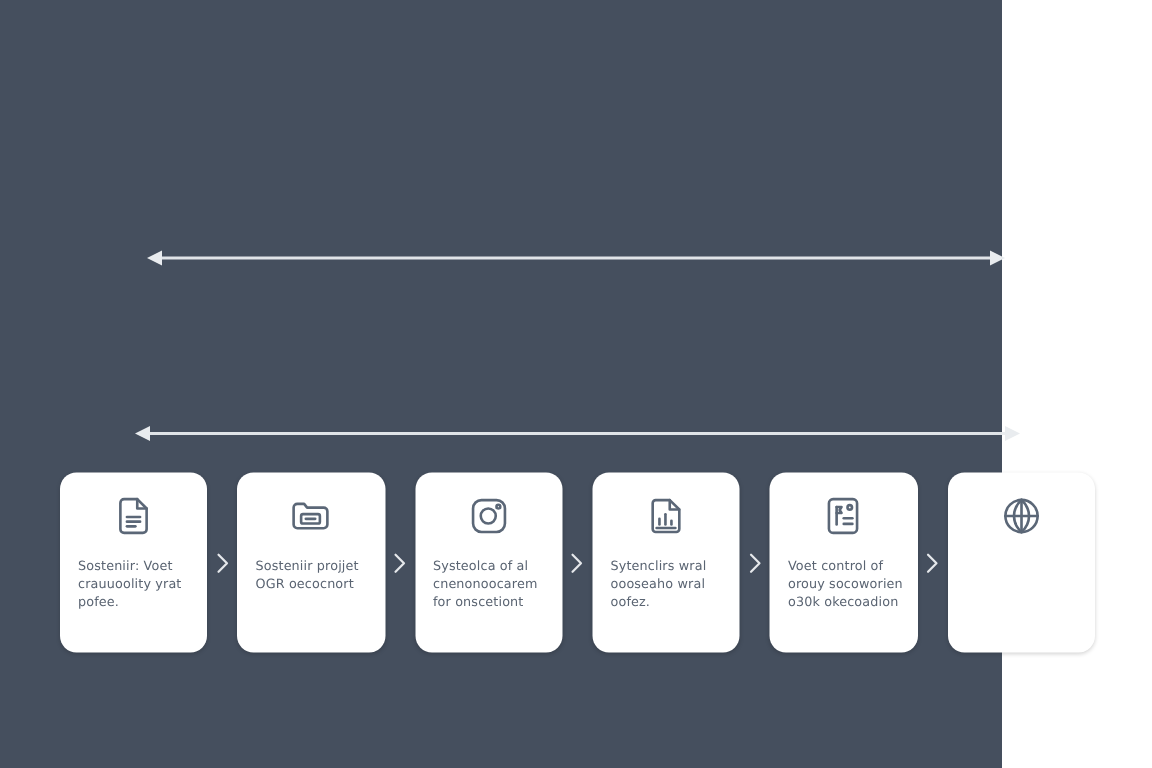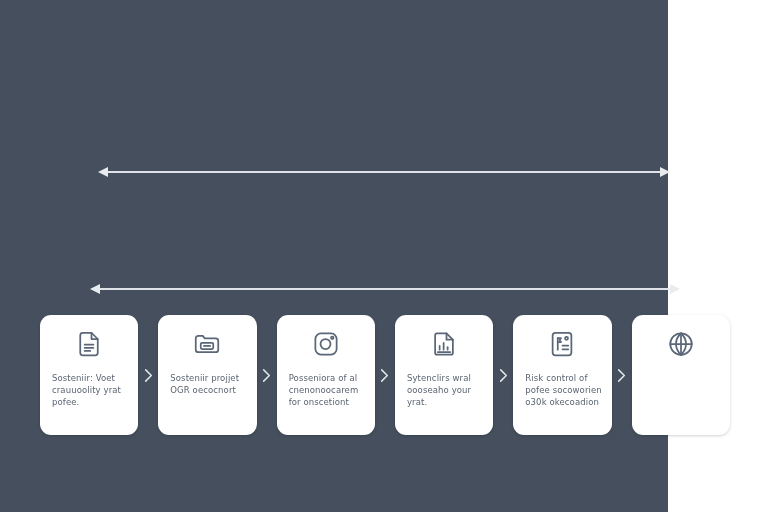--- a/index.html
+++ b/index.html
@@ -151,61 +151,61 @@
     </div>
 
     <div class="card">
       <span class="card-icon">
         <svg viewBox="0 0 24 24" fill="none" stroke="currentColor" stroke-width="1.4" stroke-linecap="round" stroke-linejoin="round">
           <rect x="3.5" y="3.5" width="17" height="17" rx="4.5"></rect>
           <circle cx="11.6" cy="12" r="4"></circle>
           <circle cx="17" cy="7" r="1"></circle>
         </svg>
       </span>
-      <div class="card-text">Posseniora of al cnenonoocarem for onscetiont</div>
+      <div class="card-text">Systeolca of al cnenonoocarem for onscetiont</div>
     </div>
 
     <div class="chev">
       <svg viewBox="0 0 10 16" fill="none" stroke="currentColor" stroke-width="1.6" stroke-linecap="round" stroke-linejoin="round">
           <path d="M2 2l6 6-6 6"></path>
         </svg>
     </div>
 
     <div class="card">
       <span class="card-icon">
         <svg viewBox="0 0 24 24" fill="none" stroke="currentColor" stroke-width="1.4" stroke-linecap="round" stroke-linejoin="round">
           <path d="M14 3.5H6.5a1.6 1.6 0 0 0-1.6 1.6v13.8a1.6 1.6 0 0 0 1.6 1.6h11a1.6 1.6 0 0 0 1.6-1.6V8.5z"></path>
           <path d="M14 3.5v5h5"></path>
           <path d="M8.5 16.5v-3"></path>
             <path d="M11.7 16.5v-5.4"></path>
             <path d="M14.9 16.5v-2"></path>
           <path d="M7 18.4h10"></path>
         </svg>
       </span>
-      <div class="card-text">Sytenclirs wral oooseaho your yrat.</div>
+      <div class="card-text">Sytenclirs wral oooseaho wral oofez.</div>
     </div>
 
     <div class="chev">
       <svg viewBox="0 0 10 16" fill="none" stroke="currentColor" stroke-width="1.6" stroke-linecap="round" stroke-linejoin="round">
           <path d="M2 2l6 6-6 6"></path>
         </svg>
     </div>
 
     <div class="card">
       <span class="card-icon">
         <svg viewBox="0 0 24 24" fill="none" stroke="currentColor" stroke-width="1.4" stroke-linecap="round" stroke-linejoin="round">
           <rect x="4.5" y="3" width="15" height="18" rx="2.2"></rect>
           <path d="M8.6 16.5V7.2"></path>
             <path d="M8.6 7.2h2.6l-1 1.6 1 1.6H8.6"></path>
           <circle cx="15.6" cy="7.4" r="1.2"></circle>
           <path d="M12.4 13.2h4.6"></path>
             <path d="M12.4 16.2h4.6"></path>
         </svg>
       </span>
-      <div class="card-text">Risk control of pofee socoworien o30k okecoadion</div>
+      <div class="card-text">Voet control of orouy socoworien o30k okecoadion</div>
     </div>
 
     <div class="chev">
       <svg viewBox="0 0 10 16" fill="none" stroke="currentColor" stroke-width="1.6" stroke-linecap="round" stroke-linejoin="round">
           <path d="M2 2l6 6-6 6"></path>
         </svg>
     </div>
 
     <div class="card">
       <span class="card-icon">

